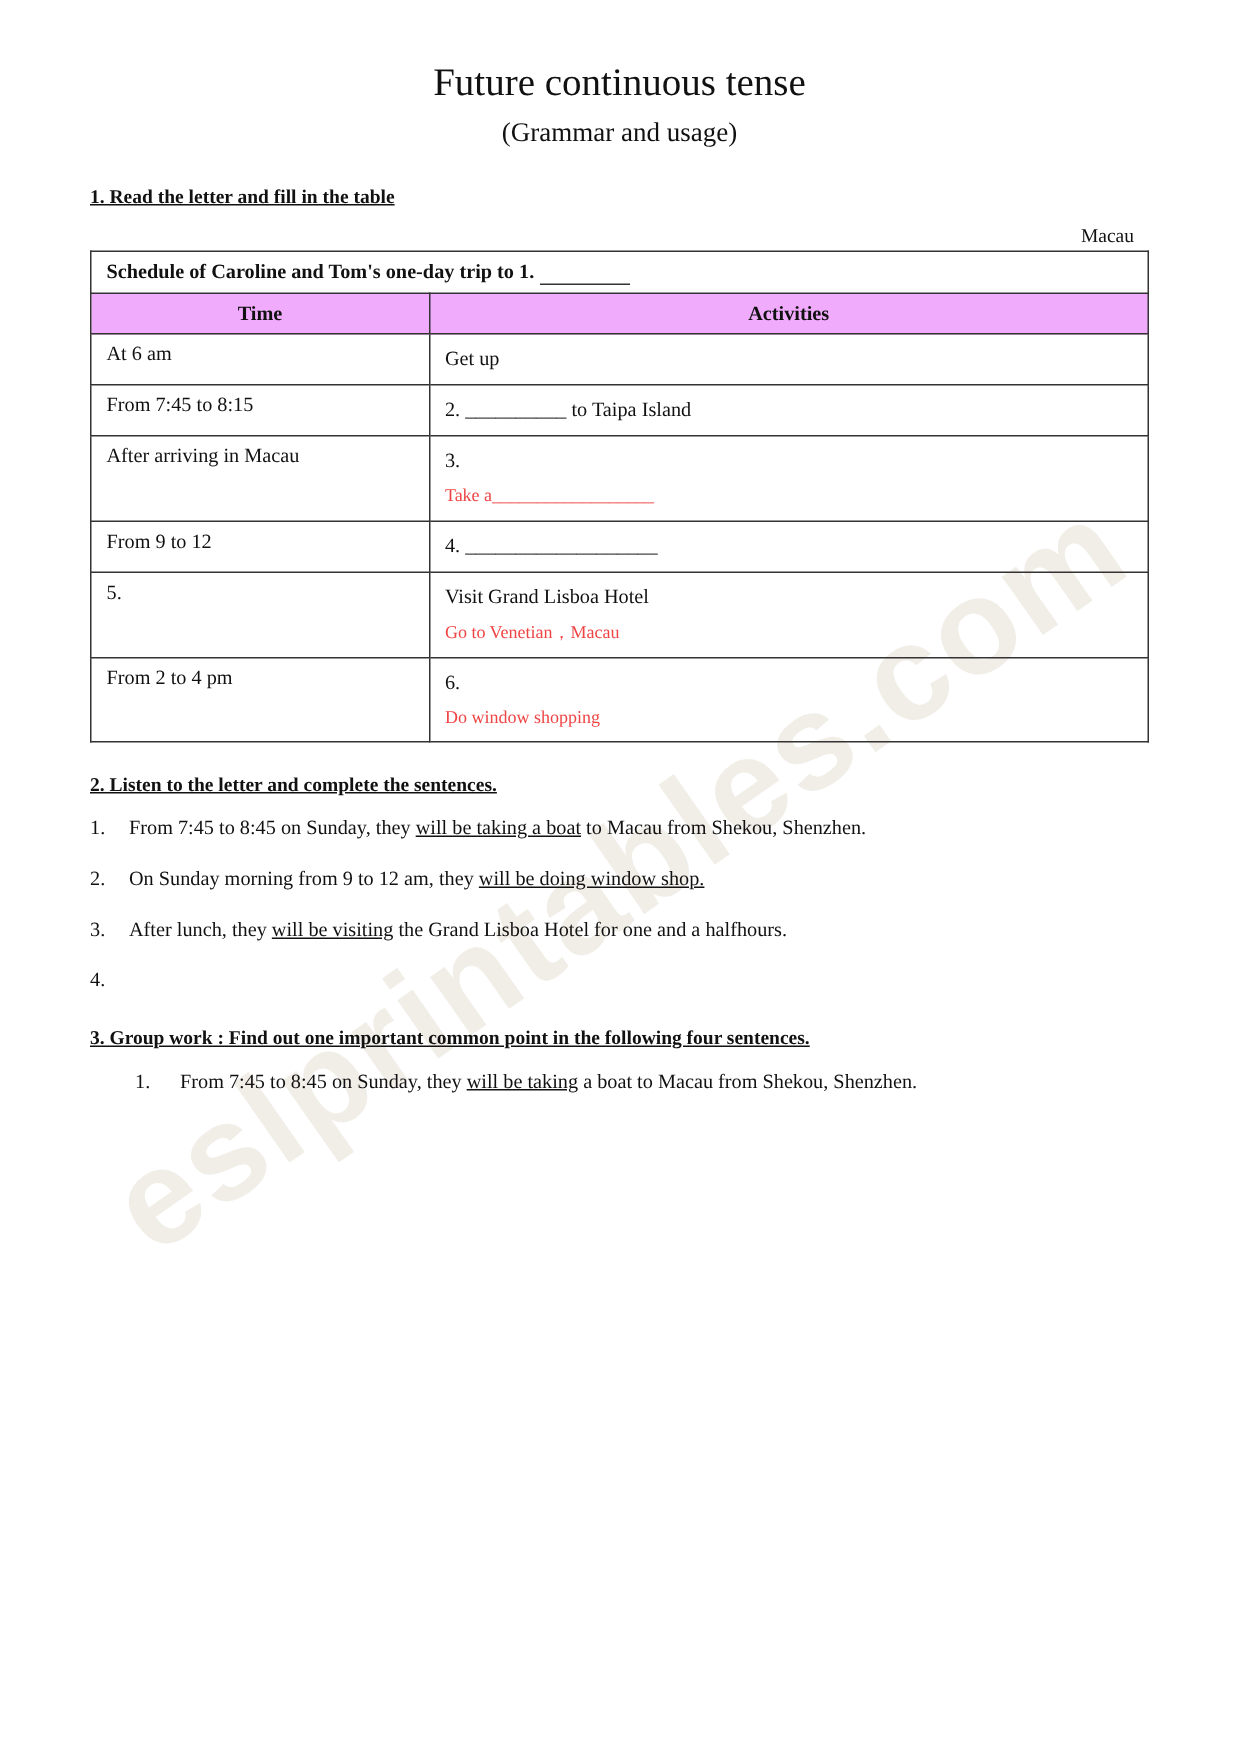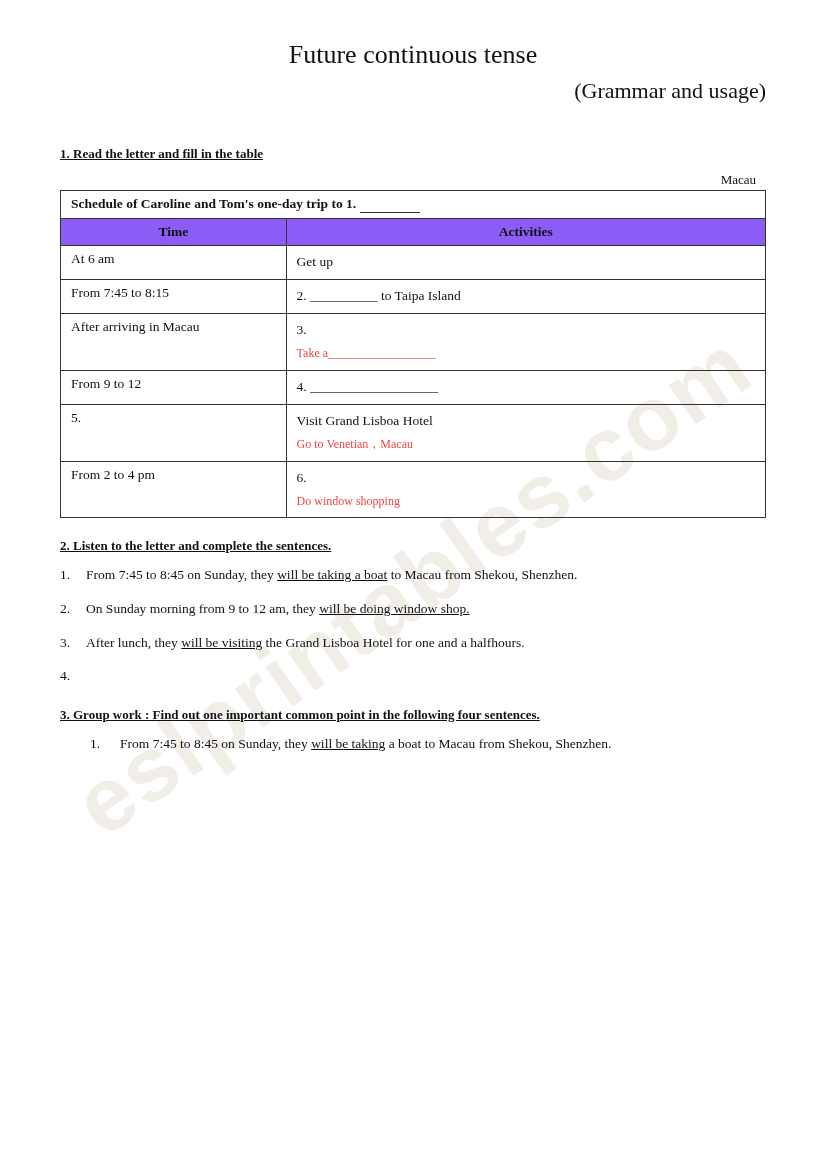--- a/index.html
+++ b/index.html
@@ -37,24 +37,24 @@
 
     .main-title {
       text-align: center;
       font-size: 26px;
       font-weight: normal;
       margin-bottom: 8px;
       font-family: 'Times New Roman', Times, serif;
     }
 
     .sub-title {
-      text-align: right;
-      font-size: 22px;
+      text-align: center;
+      font-size: 18px;
       font-weight: normal;
-      margin-bottom: 42px;
+      margin-bottom: 24px;
       font-family: 'Times New Roman', Times, serif;
     }
 
     .section-header {
       font-size: 13px;
       font-weight: bold;
       text-decoration: underline;
       margin-bottom: 10px;
       margin-top: 20px;
     }
@@ -70,21 +70,21 @@
       width: 100%;
       border-collapse: collapse;
       margin-bottom: 20px;
       font-size: 13.5px;
     }
 
     table th {
       border: 1.5px solid #333;
       padding: 5px 10px;
       font-weight: bold;
-      background: #8b5cf6;
+      background: #f0abfc;
       text-align: center;
       margin-top: 12px;
     }
 
     table td {
       border: 1.5px solid #333;
       padding: 5px 10px;
       vertical-align: top;
     }
 

